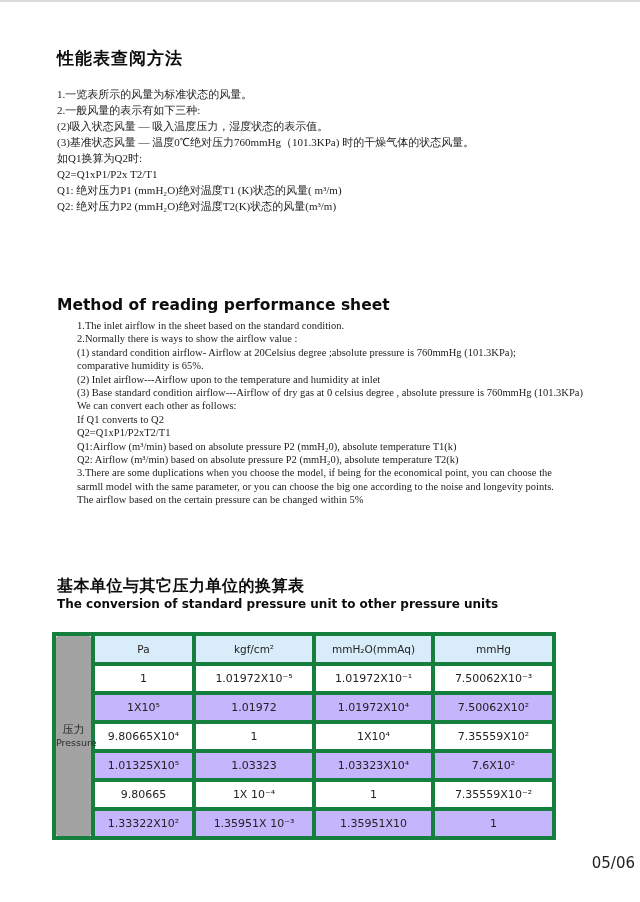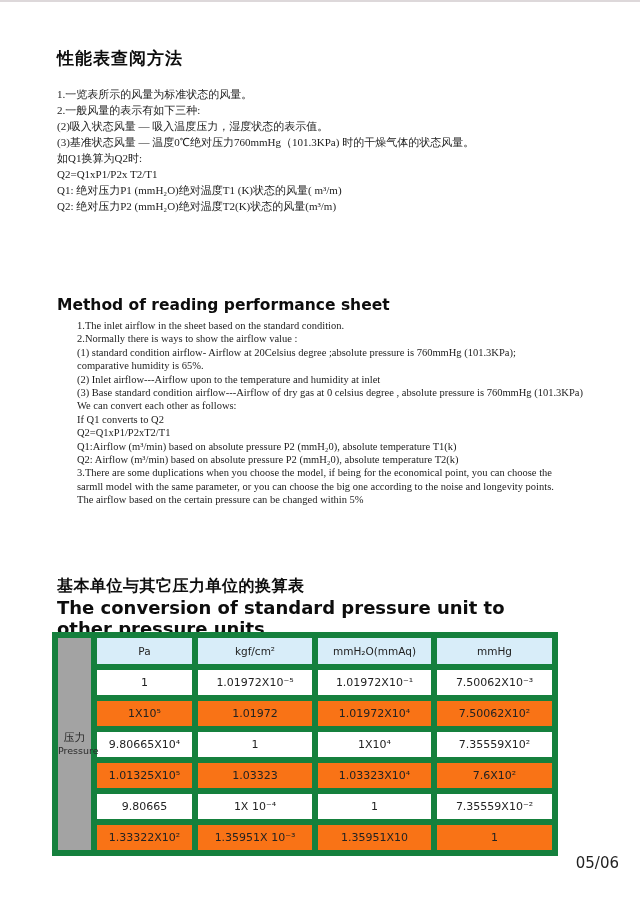--- a/index.html
+++ b/index.html
@@ -30,42 +30,42 @@
 
   
   .content { position:absolute; left:57px; top:0; width:500px; }
   .h-cn-1 { position:absolute; top:47px; left:0; font-size:17px; font-weight:bold; color:#0d0d0d; letter-spacing:1px; }
   .cn-lines { position:absolute; top:86px; left:0; width:510px; font-size:11px; line-height:16px; color:#1c1c1c; }
   .h-en-1 { position:absolute; top:296px; left:0; font-size:15.5px; font-weight:bold; color:#0d0d0d; }
   .en-lines { position:absolute; top:319px; left:0; width:520px; font-size:10.5px; line-height:13.4px; color:#1c1c1c;margin-left:20px; }
   .line { white-space:nowrap;font-family:Liberation Serif, serif; }
 
   .h-cn-2 { position:absolute; top:576px; left:0; font-size:16px; font-weight:bold; color:#0d0d0d; letter-spacing:0.5px; }
-  .h-en-2 { position:absolute; top:597px; left:0; font-size:18px; font-weight:bold; color:#0d0d0d; }
+  .h-en-2 { position:absolute; top:597px; left:0; font-size:12px; font-weight:bold; color:#0d0d0d; }
 
   
   .conv-table {
     position:absolute; top:632px; left:52px;
     border-collapse:collapse; table-layout:fixed; width:500px;
     font-size:11px; color:#222222;
   }
   .conv-table th, .conv-table td {
-    border:6px solid #15803d; text-align:center; vertical-align:middle; padding:0;
+    border:4px solid #15803d; text-align:center; vertical-align:middle; padding:0;
   }
   .conv-table { border:2px solid #2f2f2f; }
   .conv-table th { height:26px; background:#d8edf9; font-weight:normal; font-size:10.5px; }
   .conv-table td { height:25px; }
-  .conv-table tr.alt td { background:#f97316; }
+  .conv-table tr.alt td { background:#c4b5fd; }
   .conv-table tr.plain td { background:#ffffff; }
   td.corner {
     background:#a3a3a3; width:39px; font-size:11px; line-height:13px; color:#2a2a2a;border-radius:9px;
   }
   td.corner .en { font-size:9.5px; display:block; }
 
-  .page-number { position:absolute; top:854px; right:69px; font-size:15px; color:#222222; }
+  .page-number { position:absolute; top:854px; right:53px; font-size:15px; color:#222222; }
 </style>
 </head>
 <body>
 
 <div class="page">
   <div class="top-edge"></div>
 
   <div class="content">
     <div class="h-cn-1">性能表查阅方法</div>
 

